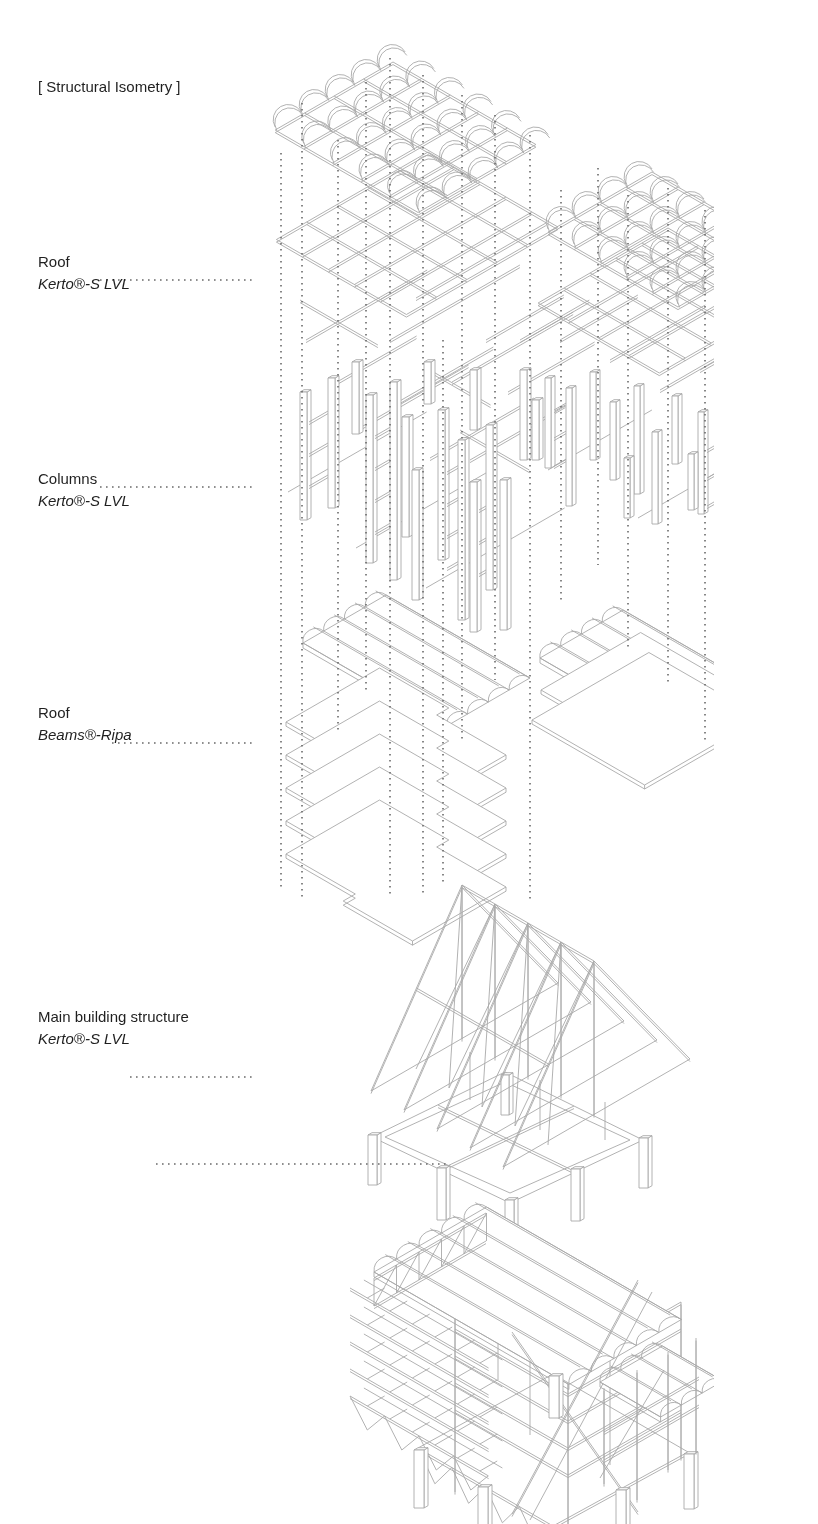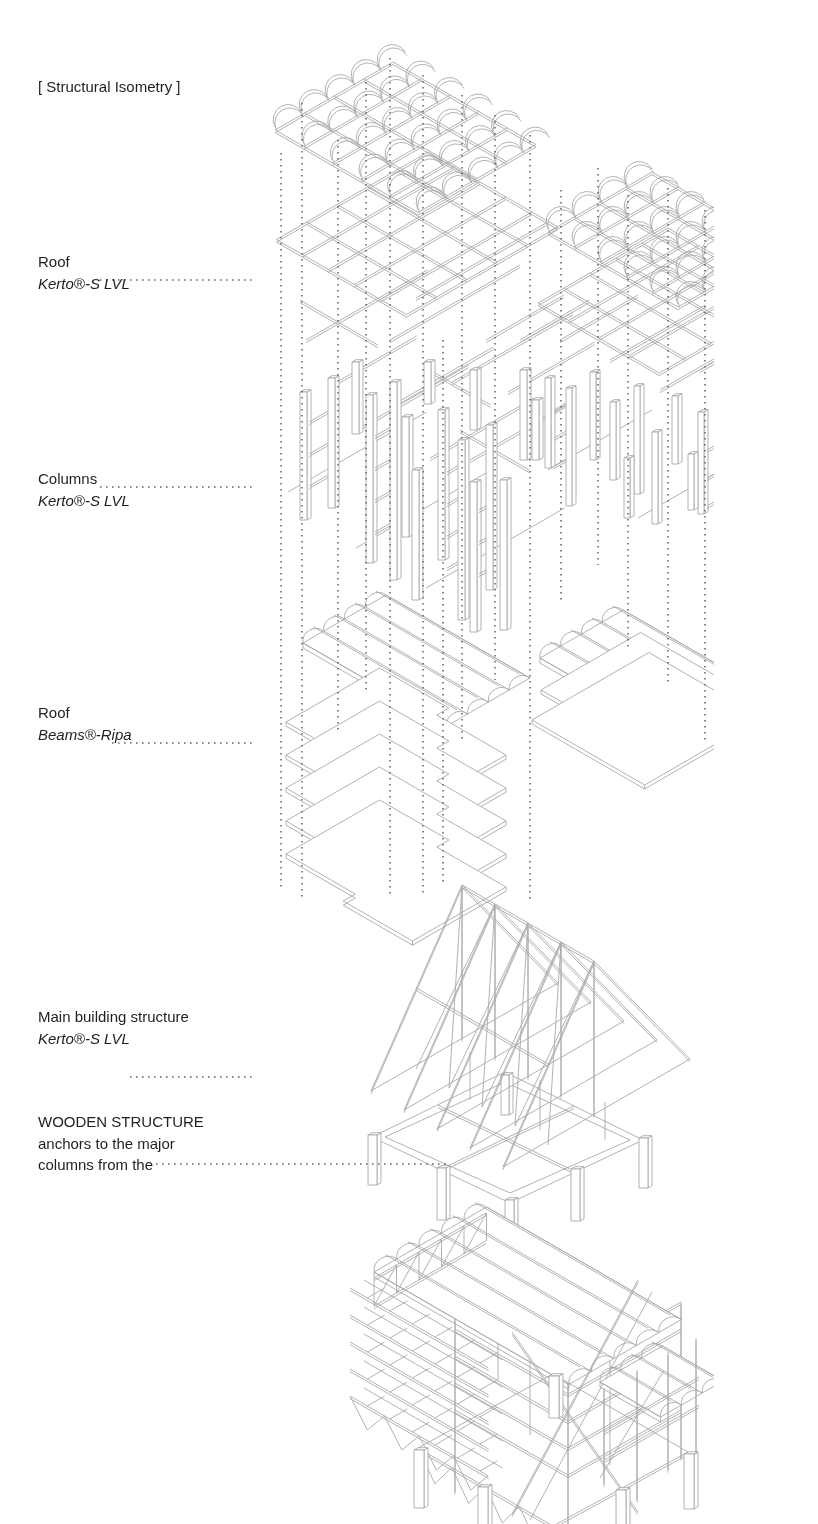--- a/index.html
+++ b/index.html
@@ -683,19 +683,14 @@
   <div id="lab-roof" class="txt">
     <div>Roof</div>
     <div class="it">Beams®-Ripa</div>
   </div>
 
   <div id="lab-main" class="txt">
     <div>Main building structure</div>
     <div class="it">Kerto®-S LVL</div>
   </div>
 
-  <div id="lab-anchor" class="txt">
-    <div>WOODEN STRUCTURE</div>
-    <div>anchors to the major</div>
-    <div>columns from the</div>
-  </div>
 
 </div>
 
 </body></html>

